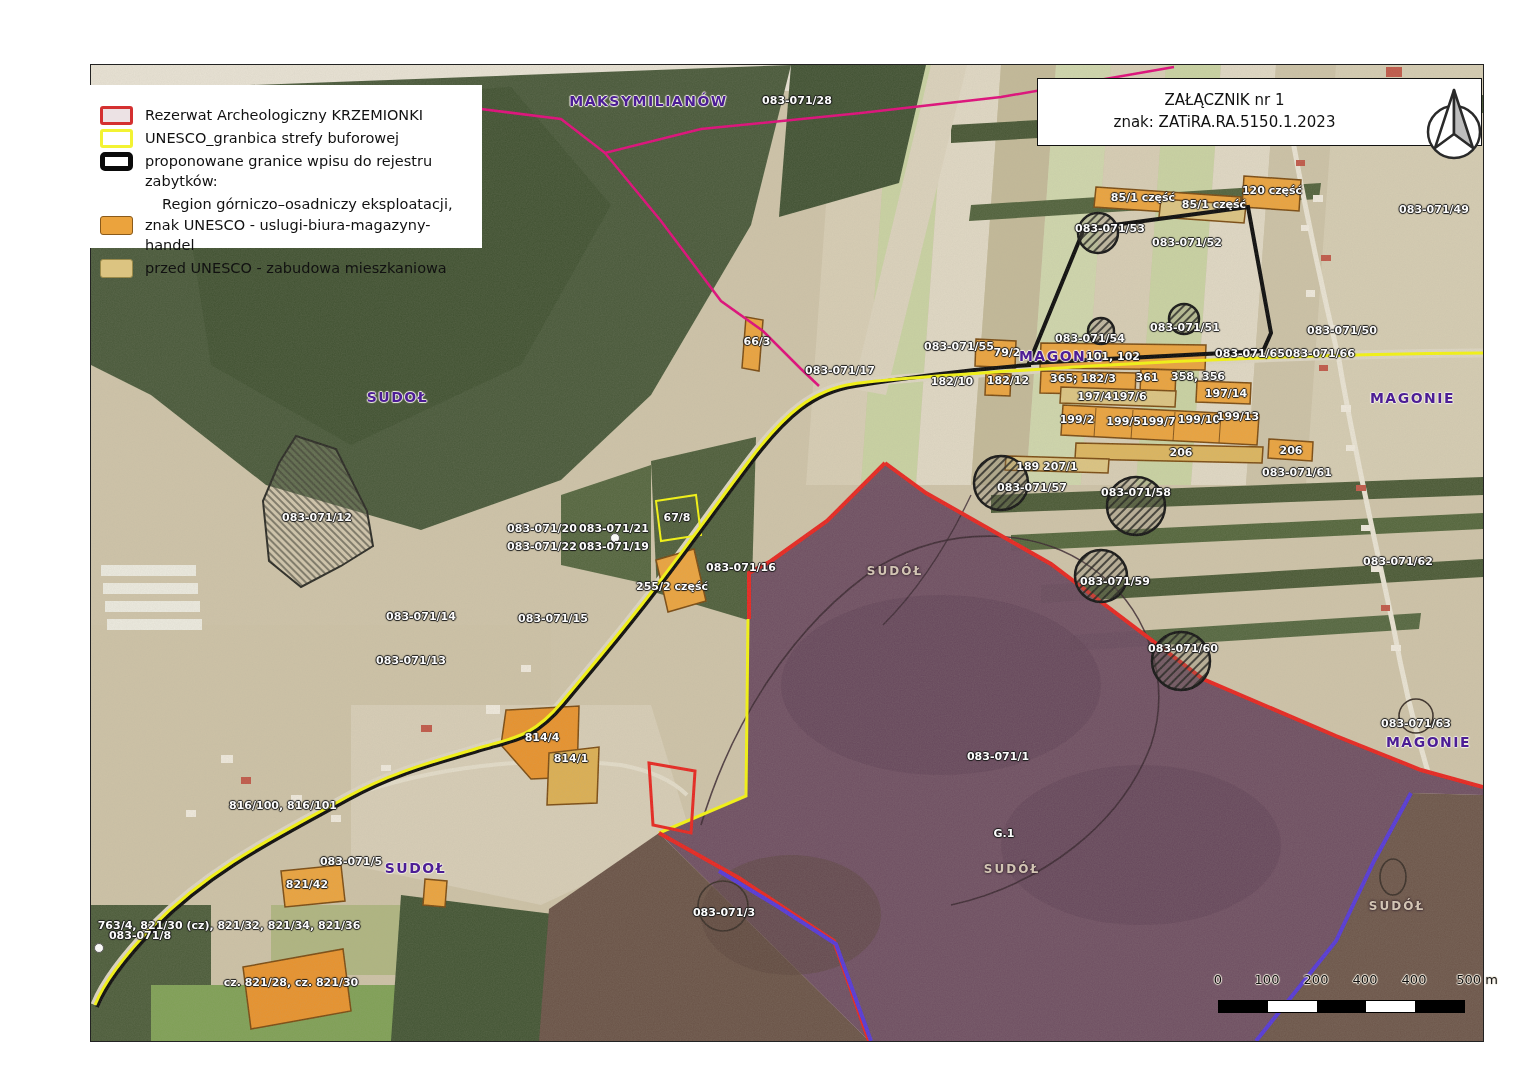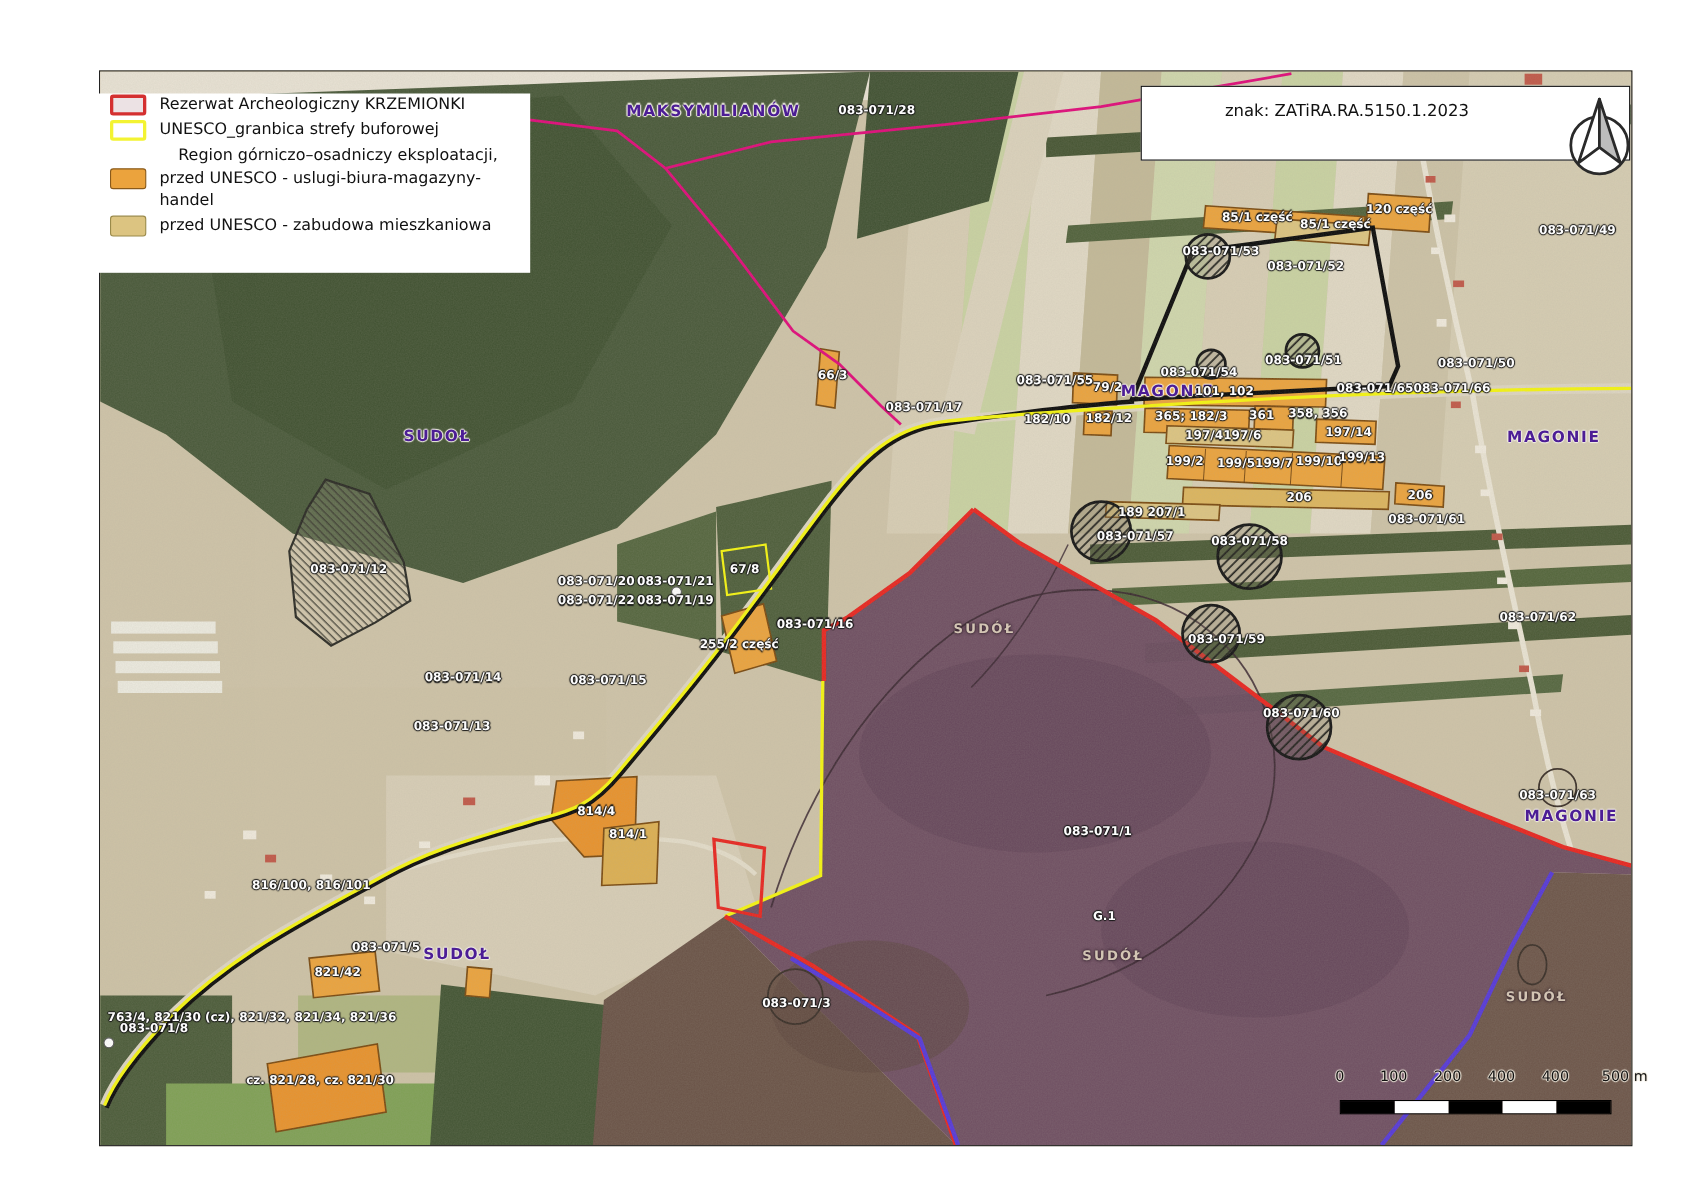--- a/index.html
+++ b/index.html
@@ -10,21 +10,21 @@
   
   .lbl{position:absolute;transform:translate(-50%,-50%);white-space:nowrap;font-weight:bold;z-index:30;}
   .pr{color:#fdfdfd;font-size:11px;
       text-shadow:-1px 0 1px #1a1a1a,1px 0 1px #1a1a1a,0 -1px 1px #1a1a1a,0 1px 1px #1a1a1a;}
   .pl{color:#4c1d95;font-size:14px;letter-spacing:1.5px;
       text-shadow:-1px 0 1px #f2efe6,1px 0 1px #f2efe6,0 -1px 1px #f2efe6,0 1px 1px #f2efe6;padding-left:23px;}
   .pd{color:#d3c5b4;font-size:12px;letter-spacing:2px;
       text-shadow:0 0 2px #32222c,0 0 3px #32222c;}
   
   #legend{position:absolute;left:90px;top:85px;width:392px;height:163px;background:#fff;
-     z-index:40;padding:0 8px 6px 10px;box-sizing:border-box;font-size:14.5px;color:#111;}
+     z-index:40;padding:20px 8px 6px 10px;box-sizing:border-box;font-size:14.5px;color:#111;}
   .lrow{display:flex;align-items:flex-start;margin-bottom:3px;line-height:20px;}
   .sw{width:33px;height:19px;flex:0 0 33px;margin-right:12px;margin-top:1px;border-radius:3px;box-sizing:border-box;}
   .sw-res{background:#ece2e4;border:3px solid #d43030;}
   .sw-un{background:#fff;border:3px solid #f3f332;}
   .sw-prop{background:#fff;border:5px solid #0a0a0a;border-radius:5px;}
   .sw-serv{background:#eba33d;border:1px solid #8a5a1a;}
   .sw-mieszk{background:#dcc481;border:1px solid #9a8a4a;}
   .lsub{margin-left:62px;line-height:21px;}
   
   #titlebox{position:absolute;left:1037px;top:78px;width:445px;height:68px;background:#fff;
@@ -294,32 +294,37 @@
 
   <div id="legend">
     <div class="lrow">
       <div class="sw sw-res"></div>
       <div>Rezerwat Archeologiczny KRZEMIONKI</div>
     </div>
     <div class="lrow">
       <div class="sw sw-un"></div>
       <div>UNESCO_granbica strefy buforowej</div>
     </div>
+    <div class="lrow">
+      <div class="sw sw-prop"></div>
+      <div>proponowane granice wpisu do rejestru zabytków:</div>
+    </div>
     <div class="lsub">Region górniczo–osadniczy eksploatacji,</div>
     <div class="lrow">
       <div class="sw sw-serv"></div>
-      <div>przed UNESCO - uslugi-biura-magazyny-handel</div>
+      <div>znak UNESCO - uslugi-biura-magazyny-handel</div>
     </div>
     <div class="lrow">
       <div class="sw sw-mieszk"></div>
       <div>przed UNESCO - zabudowa mieszkaniowa</div>
     </div>
   </div>
 
   <div id="titlebox">
+    <div>ZAŁĄCZNIK nr 1</div>
     <div>znak: ZATiRA.RA.5150.1.2023</div>
   </div>
   <div id="northarrow">
     <svg width="64" height="78" viewBox="0 0 64 78">
       <circle cx="32" cy="46" r="26" fill="#ffffff" stroke="#2a2a2a" stroke-width="2.5"></circle>
       <polygon points="32,4 13,62 32,48" fill="#ffffff" stroke="#2a2a2a" stroke-width="2.5" stroke-linejoin="round"></polygon>
       <polygon points="32,4 51,62 32,48" fill="#bdbdbd" stroke="#2a2a2a" stroke-width="2.5" stroke-linejoin="round"></polygon>
     </svg>
   </div>
 

